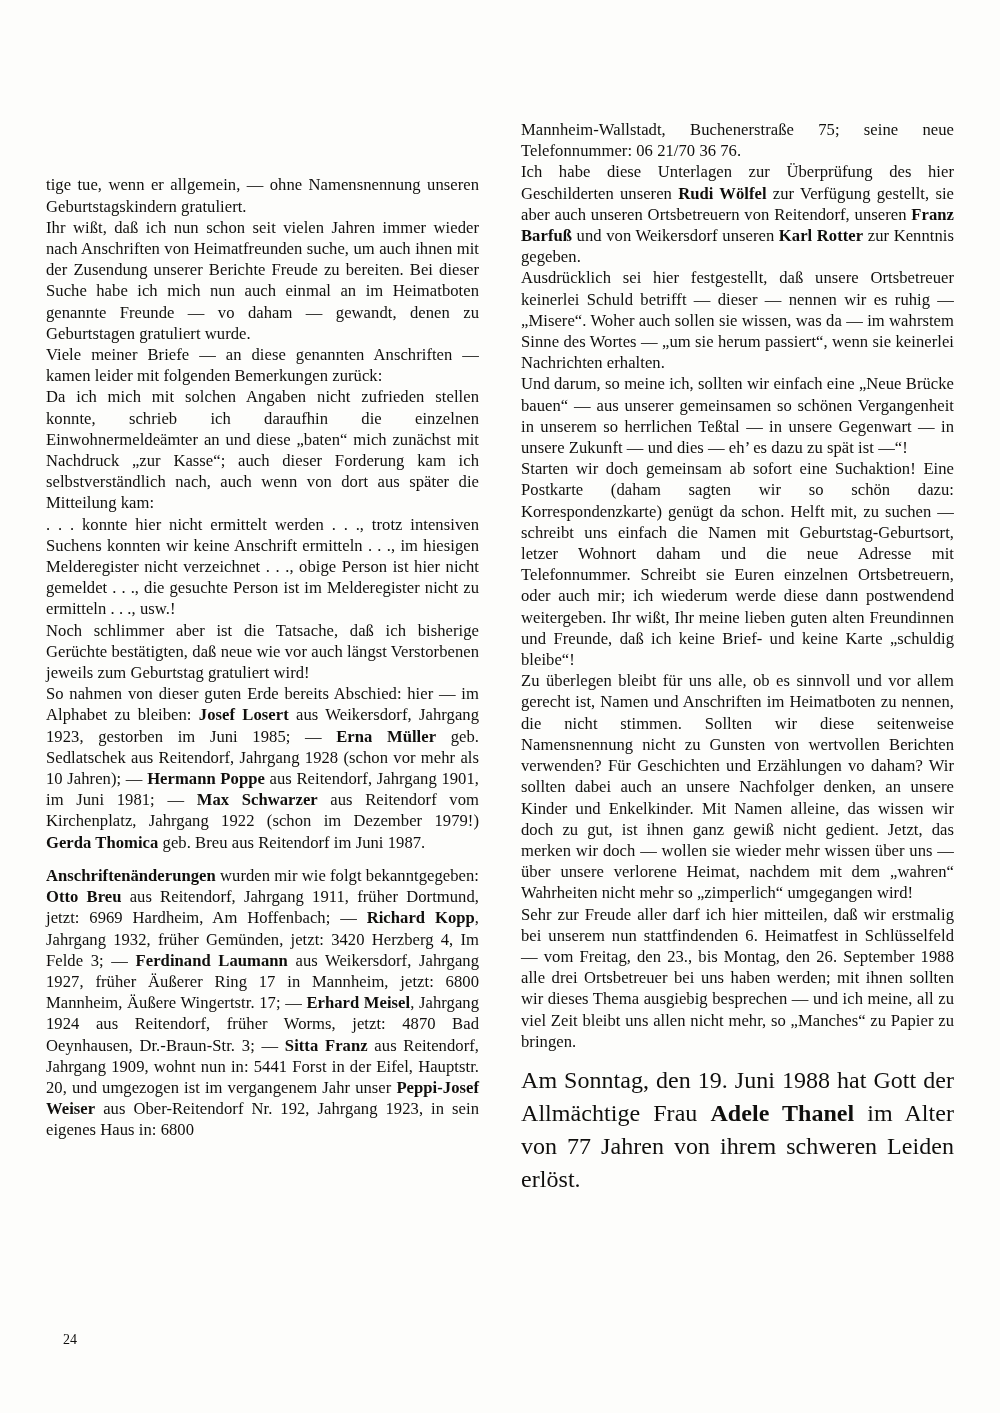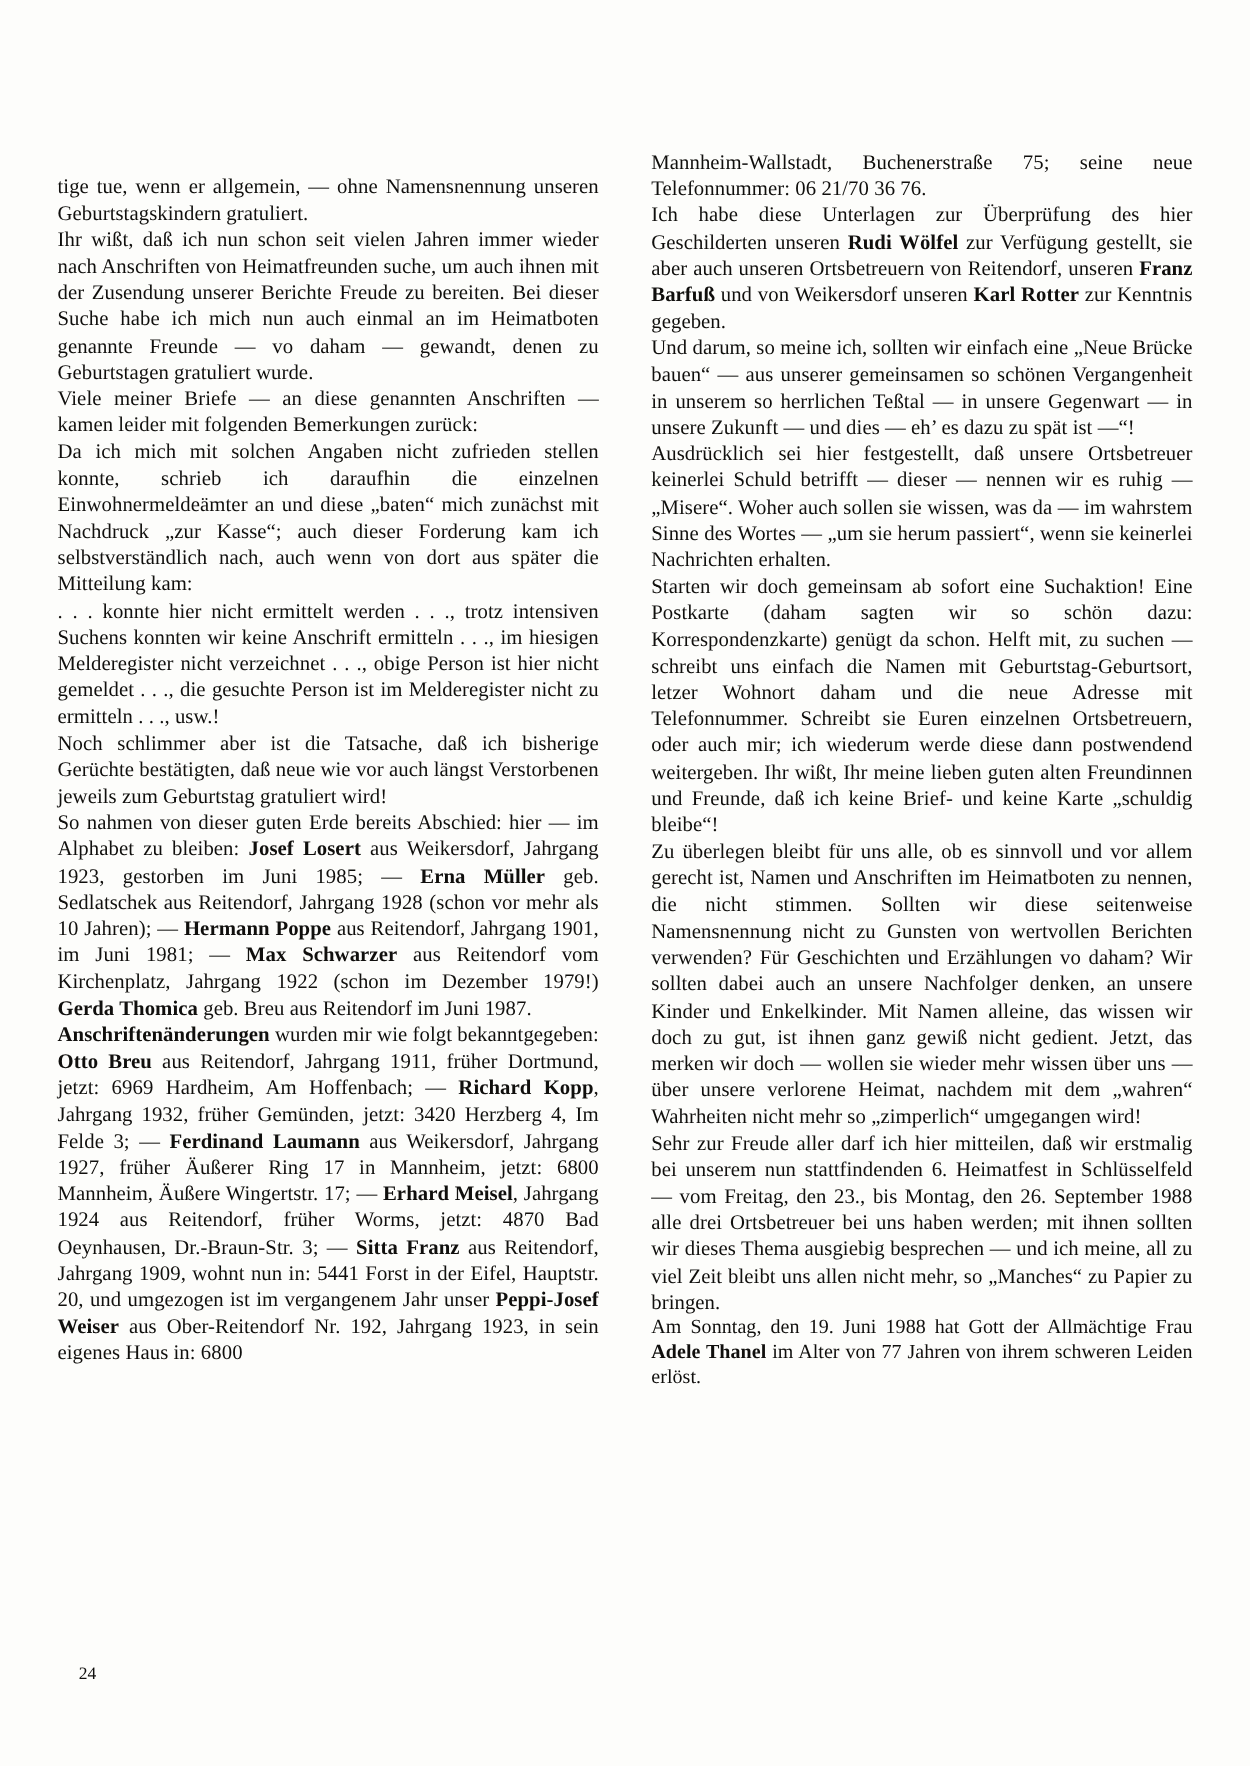--- a/index.html
+++ b/index.html
@@ -37,58 +37,58 @@
   p {
     margin: 0;
     font-size: 16.6px;
     line-height: 21.2px;
     text-align: justify;
     text-justify: inter-word;
     hyphens: manual;
     letter-spacing: 0.05px;
   }
   p.gap-before {
-    margin-top: 0;
+    margin-top: 12px;
   }
   b, .b {
     font-weight: bold;
   }
   .page-number {
     position: absolute;
     left: 46px;
     top: 1332px;
     font-size: 14px;
     font-family: "Liberation Serif", serif;
     margin-left: 17px;
   }
   .big-last {
-    font-size: 16px;
-    line-height: 20px;
+    font-size: 24px;
+    line-height: 33px;
   }
 </style>
 </head>
 <body>
 
 <div class="page">
   <div class="columns">
     <div class="col" id="left-col">
         <p><span>tige tue, wenn er allgemein, — ohne Namensnennung unseren Geburtstagskindern gratuliert.</span></p>
         <p><span>Ihr wißt, daß ich nun schon seit vielen Jahren immer wieder nach Anschriften von Heimatfreunden suche, um auch ihnen mit der Zusendung unserer Berichte Freude zu bereiten. Bei dieser Suche habe ich mich nun auch einmal an im Heimatboten genannte Freunde — vo daham — gewandt, denen zu Geburtstagen gratuliert wurde.</span></p>
         <p><span>Viele meiner Briefe — an diese genannten Anschriften — kamen leider mit folgenden Bemerkungen zurück:</span></p>
         <p><span>Da ich mich mit solchen Angaben nicht zufrieden stellen konnte, schrieb ich daraufhin die einzelnen Einwohnermeldeämter an und diese „baten“ mich zunächst mit Nachdruck „zur Kasse“; auch dieser Forderung kam ich selbstverständlich nach, auch wenn von dort aus später die Mitteilung kam:</span></p>
         <p><span>. . . konnte hier nicht ermittelt werden . . ., trotz intensiven Suchens konnten wir keine Anschrift ermitteln . . ., im hiesigen Melderegister nicht verzeichnet . . ., obige Person ist hier nicht gemeldet . . ., die gesuchte Person ist im Melderegister nicht zu ermitteln . . ., usw.!</span></p>
         <p><span>Noch schlimmer aber ist die Tatsache, daß ich bisherige Gerüchte bestätigten, daß neue wie vor auch längst Verstorbenen jeweils zum Geburtstag gratuliert wird!</span></p>
         <p><span>So nahmen von dieser guten Erde bereits Abschied: hier — im Alphabet zu bleiben: </span><span class="b">Josef Losert</span><span> aus Weikersdorf, Jahrgang 1923, gestorben im Juni 1985; — </span><span class="b">Erna Müller</span><span> geb. Sedlatschek aus Reitendorf, Jahrgang 1928 (schon vor mehr als 10 Jahren); — </span><span class="b">Hermann Poppe</span><span> aus Reitendorf, Jahrgang 1901, im Juni 1981; — </span><span class="b">Max Schwarzer</span><span> aus Reitendorf vom Kirchenplatz, Jahrgang 1922 (schon im Dezember 1979!) </span><span class="b">Gerda Thomica</span><span> geb. Breu aus Reitendorf im Juni 1987.</span></p>
         <p class="gap-before"><span class="b">Anschriftenänderungen</span><span> wurden mir wie folgt bekanntgegeben: </span><span class="b">Otto Breu</span><span> aus Reitendorf, Jahrgang 1911, früher Dortmund, jetzt: 6969 Hardheim, Am Hoffenbach; — </span><span class="b">Richard Kopp</span><span>, Jahrgang 1932, früher Gemünden, jetzt: 3420 Herzberg 4, Im Felde 3; — </span><span class="b">Ferdinand Laumann</span><span> aus Weikersdorf, Jahrgang 1927, früher Äußerer Ring 17 in Mannheim, jetzt: 6800 Mannheim, Äußere Wingertstr. 17; — </span><span class="b">Erhard Meisel</span><span>, Jahrgang 1924 aus Reitendorf, früher Worms, jetzt: 4870 Bad Oeynhausen, Dr.-Braun-Str. 3; — </span><span class="b">Sitta Franz</span><span> aus Reitendorf, Jahrgang 1909, wohnt nun in: 5441 Forst in der Eifel, Hauptstr. 20, und umgezogen ist im vergangenem Jahr unser </span><span class="b">Peppi-Josef Weiser</span><span> aus Ober-Reitendorf Nr. 192, Jahrgang 1923, in sein eigenes Haus in: 6800</span></p>
       </div>
     <div class="col" id="right-col">
         <p><span>Mannheim-Wallstadt, Buchenerstraße 75; seine neue Telefonnummer: 06 21/70 36 76.</span></p>
         <p><span>Ich habe diese Unterlagen zur Überprüfung des hier Geschilderten unseren </span><span class="b">Rudi Wölfel</span><span> zur Verfügung gestellt, sie aber auch unseren Ortsbetreuern von Reitendorf, unseren </span><span class="b">Franz Barfuß</span><span> und von Weikersdorf unseren </span><span class="b">Karl Rotter</span><span> zur Kenntnis gegeben.</span></p>
+        <p><span>Ausdrücklich sei hier festgestellt, daß unsere Ortsbetreuer keinerlei Schuld betrifft — dieser — nennen wir es ruhig — „Misere“. Woher auch sollen sie wissen, was da — im wahrstem Sinne des Wortes — „um sie herum passiert“, wenn sie keinerlei Nachrichten erhalten.</span></p>
         <p><span>Und darum, so meine ich, sollten wir einfach eine „Neue Brücke bauen“ — aus unserer gemeinsamen so schönen Vergangenheit in unserem so herrlichen Teßtal — in unsere Gegenwart — in unsere Zukunft — und dies — eh’ es dazu zu spät ist —“!</span></p>
-        <p><span>Ausdrücklich sei hier festgestellt, daß unsere Ortsbetreuer keinerlei Schuld betrifft — dieser — nennen wir es ruhig — „Misere“. Woher auch sollen sie wissen, was da — im wahrstem Sinne des Wortes — „um sie herum passiert“, wenn sie keinerlei Nachrichten erhalten.</span></p>
         <p><span>Starten wir doch gemeinsam ab sofort eine Suchaktion! Eine Postkarte (daham sagten wir so schön dazu: Korrespondenzkarte) genügt da schon. Helft mit, zu suchen — schreibt uns einfach die Namen mit Geburtstag-Geburtsort, letzer Wohnort daham und die neue Adresse mit Telefonnummer. Schreibt sie Euren einzelnen Ortsbetreuern, oder auch mir; ich wiederum werde diese dann postwendend weitergeben. Ihr wißt, Ihr meine lieben guten alten Freundinnen und Freunde, daß ich keine Brief- und keine Karte „schuldig bleibe“!</span></p>
         <p><span>Zu überlegen bleibt für uns alle, ob es sinnvoll und vor allem gerecht ist, Namen und Anschriften im Heimatboten zu nennen, die nicht stimmen. Sollten wir diese seitenweise Namensnennung nicht zu Gunsten von wertvollen Berichten verwenden? Für Geschichten und Erzählungen vo daham? Wir sollten dabei auch an unsere Nachfolger denken, an unsere Kinder und Enkelkinder. Mit Namen alleine, das wissen wir doch zu gut, ist ihnen ganz gewiß nicht gedient. Jetzt, das merken wir doch — wollen sie wieder mehr wissen über uns — über unsere verlorene Heimat, nachdem mit dem „wahren“ Wahrheiten nicht mehr so „zimperlich“ umgegangen wird!</span></p>
         <p><span>Sehr zur Freude aller darf ich hier mitteilen, daß wir erstmalig bei unserem nun stattfindenden 6. Heimatfest in Schlüsselfeld — vom Freitag, den 23., bis Montag, den 26. September 1988 alle drei Ortsbetreuer bei uns haben werden; mit ihnen sollten wir dieses Thema ausgiebig besprechen — und ich meine, all zu viel Zeit bleibt uns allen nicht mehr, so „Manches“ zu Papier zu bringen.</span></p>
         <p class="gap-before big-last"><span>Am Sonntag, den 19. Juni 1988 hat Gott der Allmächtige Frau </span><span class="b">Adele Thanel</span><span> im Alter von 77 Jahren von ihrem schweren Leiden erlöst.</span></p>
       </div>
   </div>
   <div class="page-number">24</div>
 </div>
 
 </body></html>

